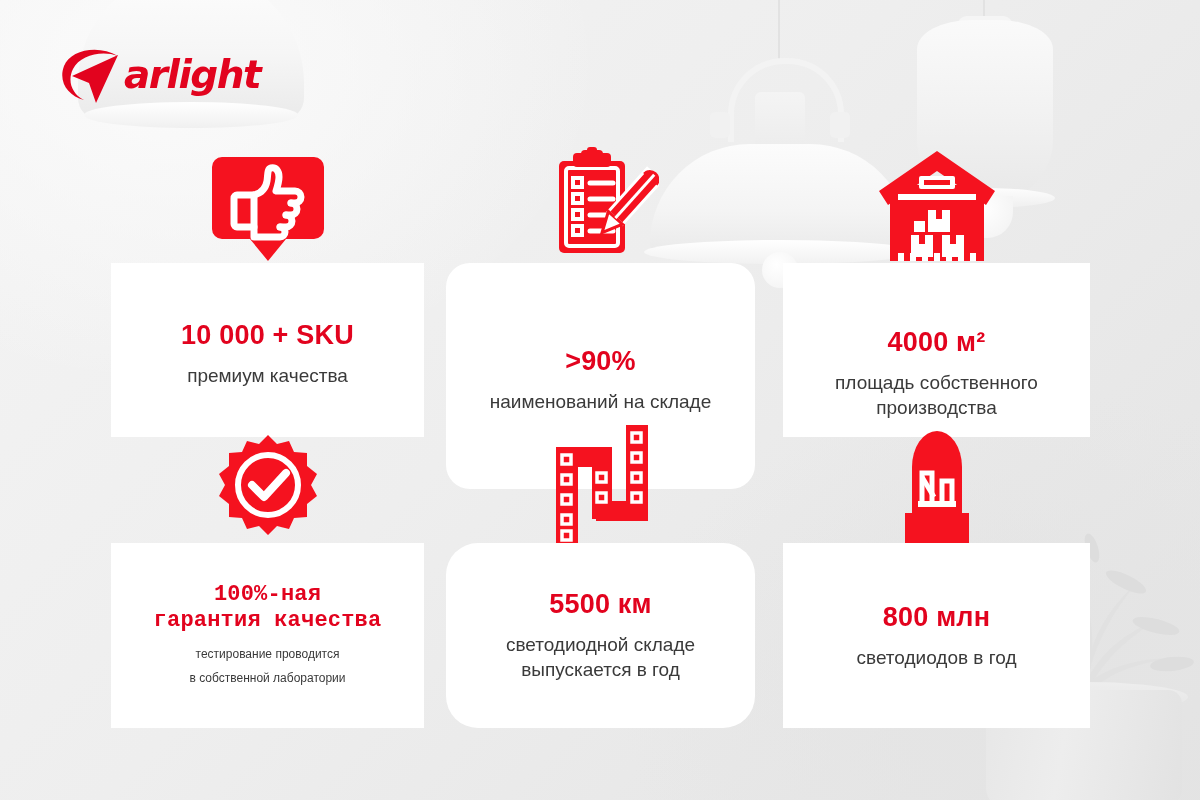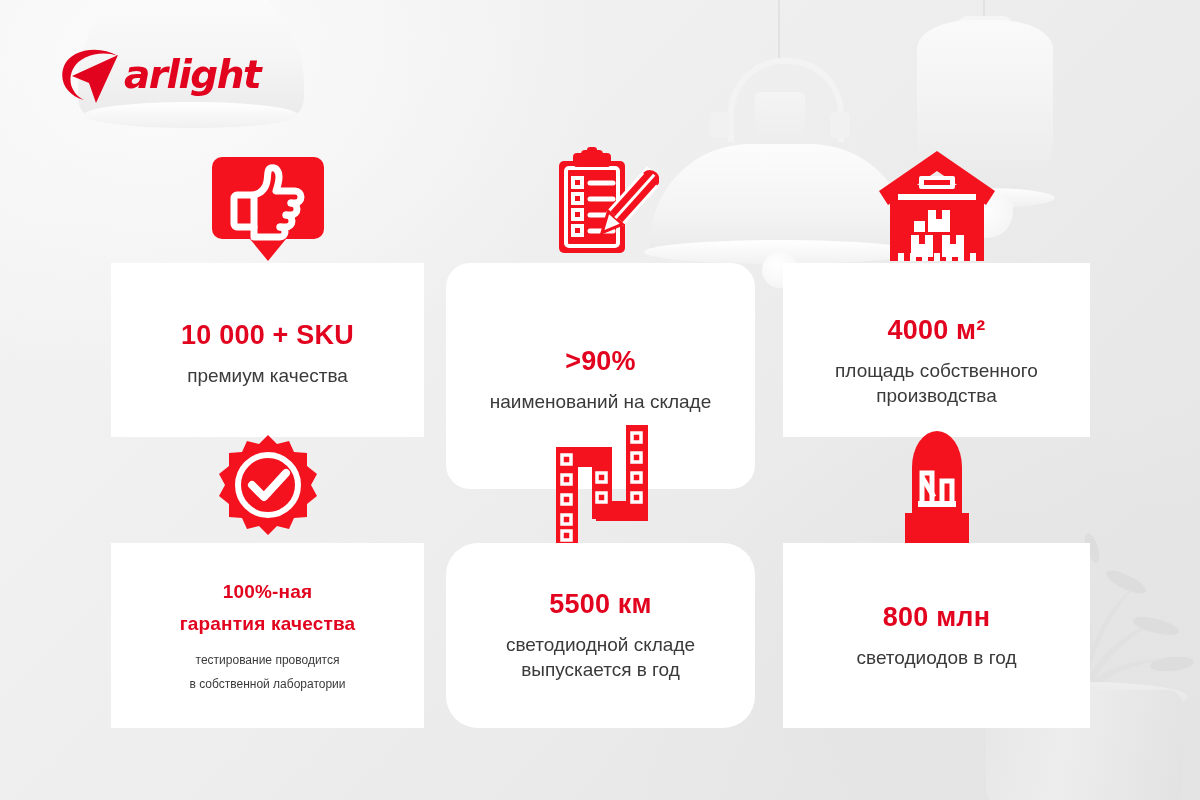--- a/index.html
+++ b/index.html
@@ -248,32 +248,32 @@
     top: 0;
     height: 100%;
     display: flex;
     flex-direction: column;
     justify-content: center;
     align-items: center;
     padding: 0 10px;
     box-sizing: border-box;
   }
   .card.c0 .card-body, .card.c1 .card-body { padding-top: 8px; }
-  .card.c2 .card-body { padding-top: 22px; }
+  .card.c2 .card-body { padding-top: 22px; margin-top: 12px; }
 
   .headline {
     color: #e2031e;
     font-weight: bold;
     font-size: 27px;
     line-height: 31px;
     letter-spacing: 0.2px;
     margin: 0 0 12px 0;
     white-space: pre-line;
   }
-  .card.c3 .headline { font-size: 19px; line-height: 32px; margin-bottom: 8px; }
+  .card.c3 .headline { font-size: 22px; line-height: 26px; margin-bottom: 8px; font-family: Liberation Mono, monospace; }
   .subline {
     color: #3a3a3a;
     font-size: 19px;
     line-height: 25px;
     font-weight: normal;
     margin: 0;
     white-space: pre-line;
   }
   .card.c3 .subline { font-size: 12px; line-height: 24px; }
 

